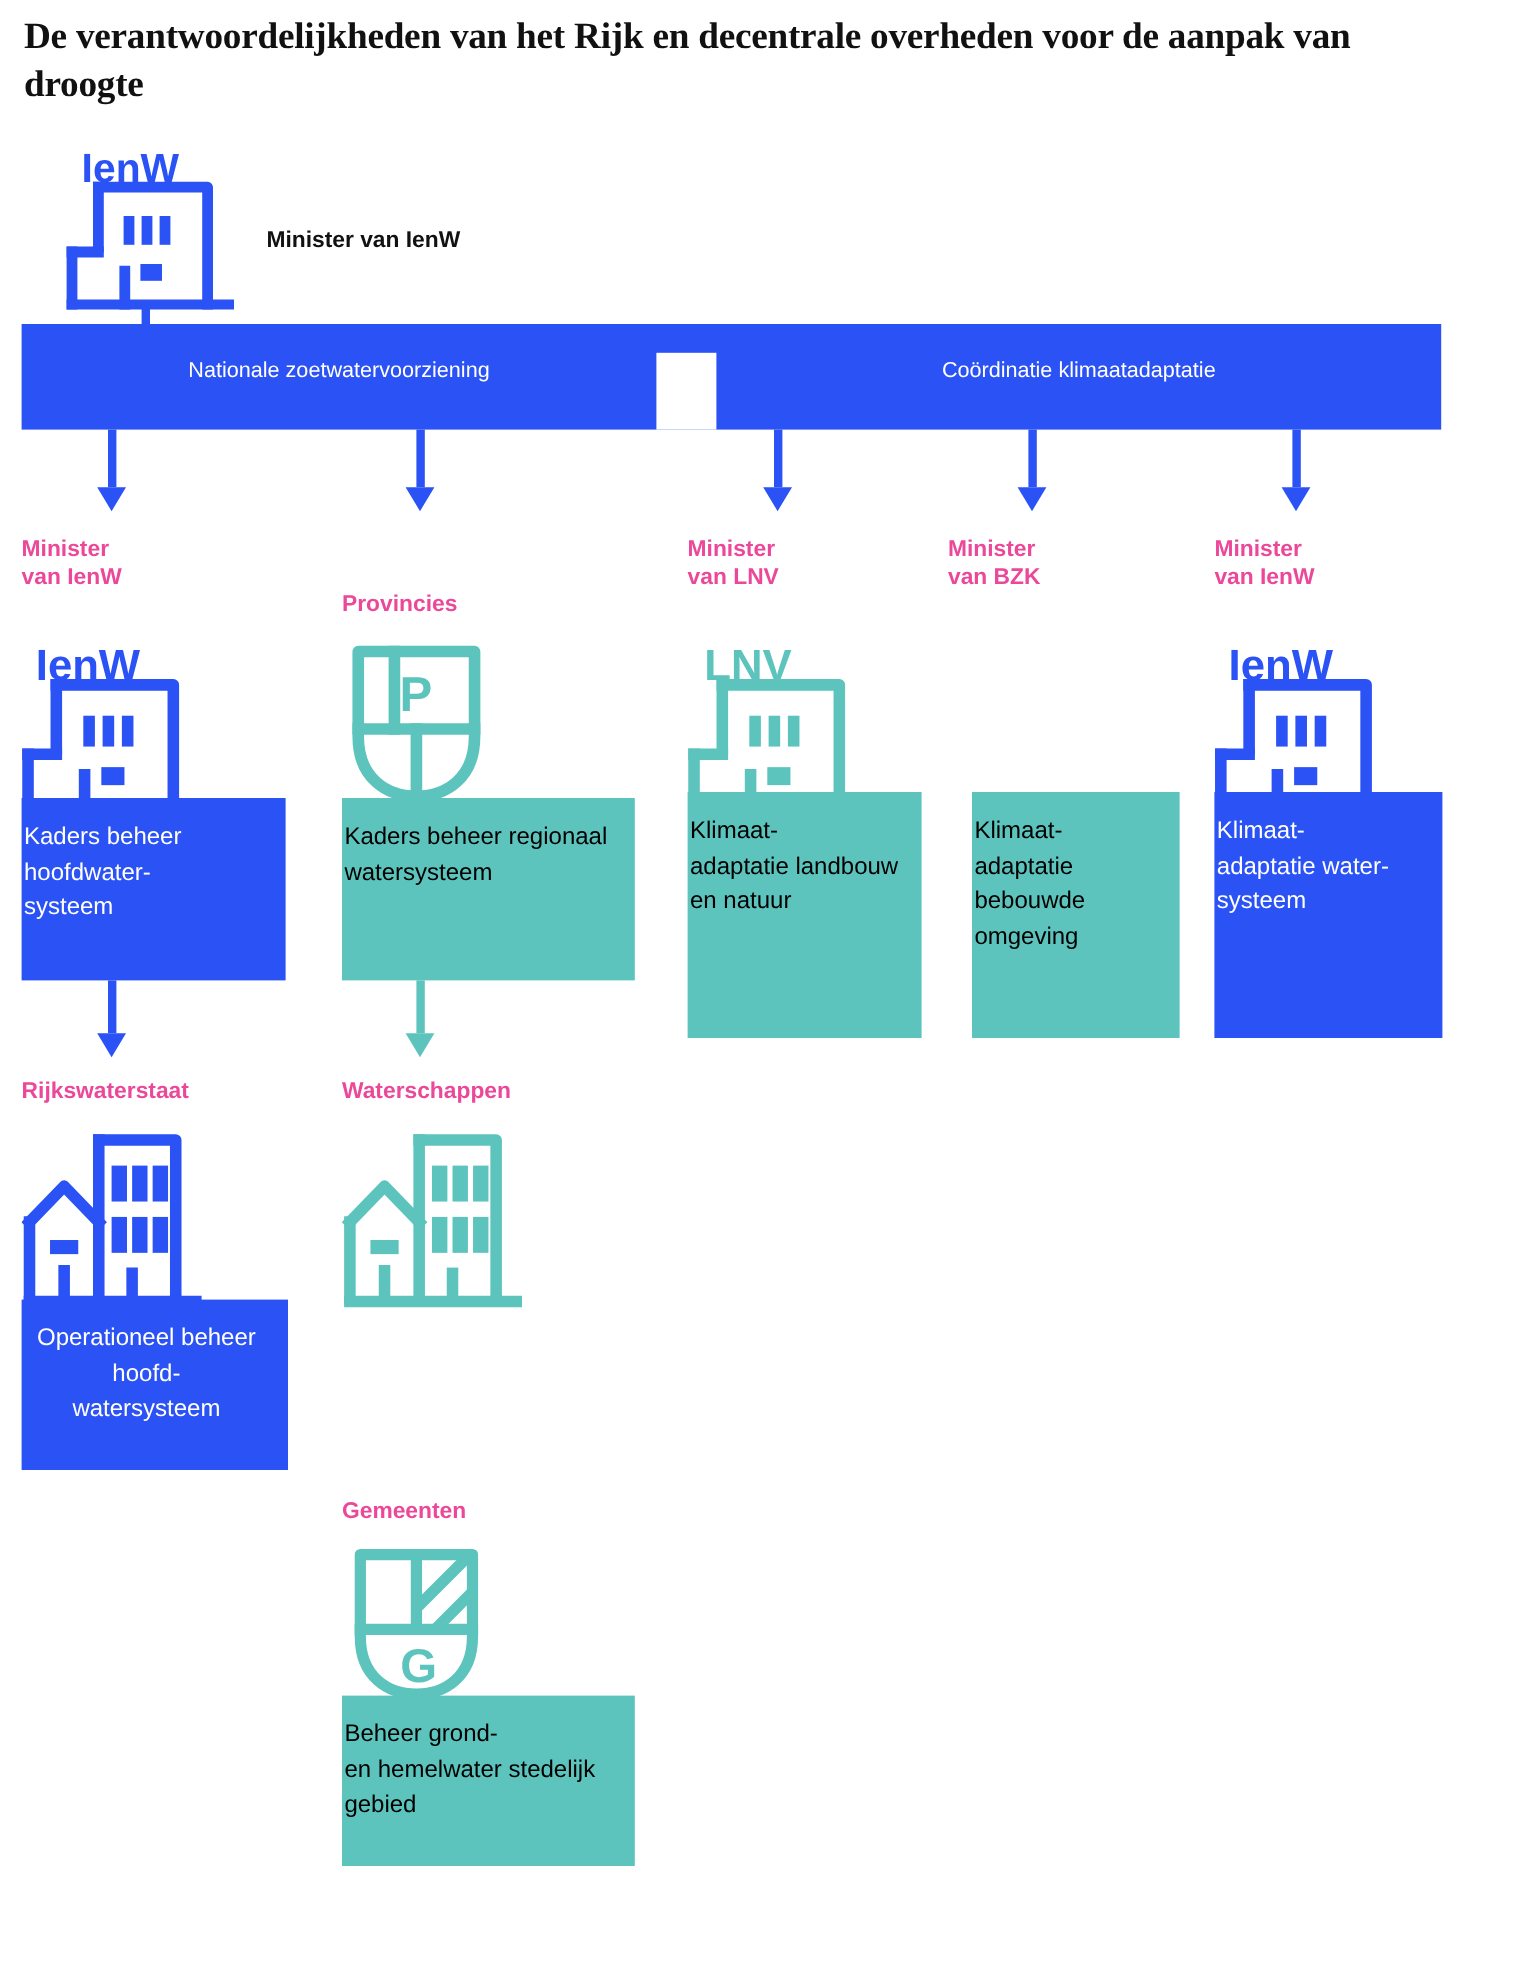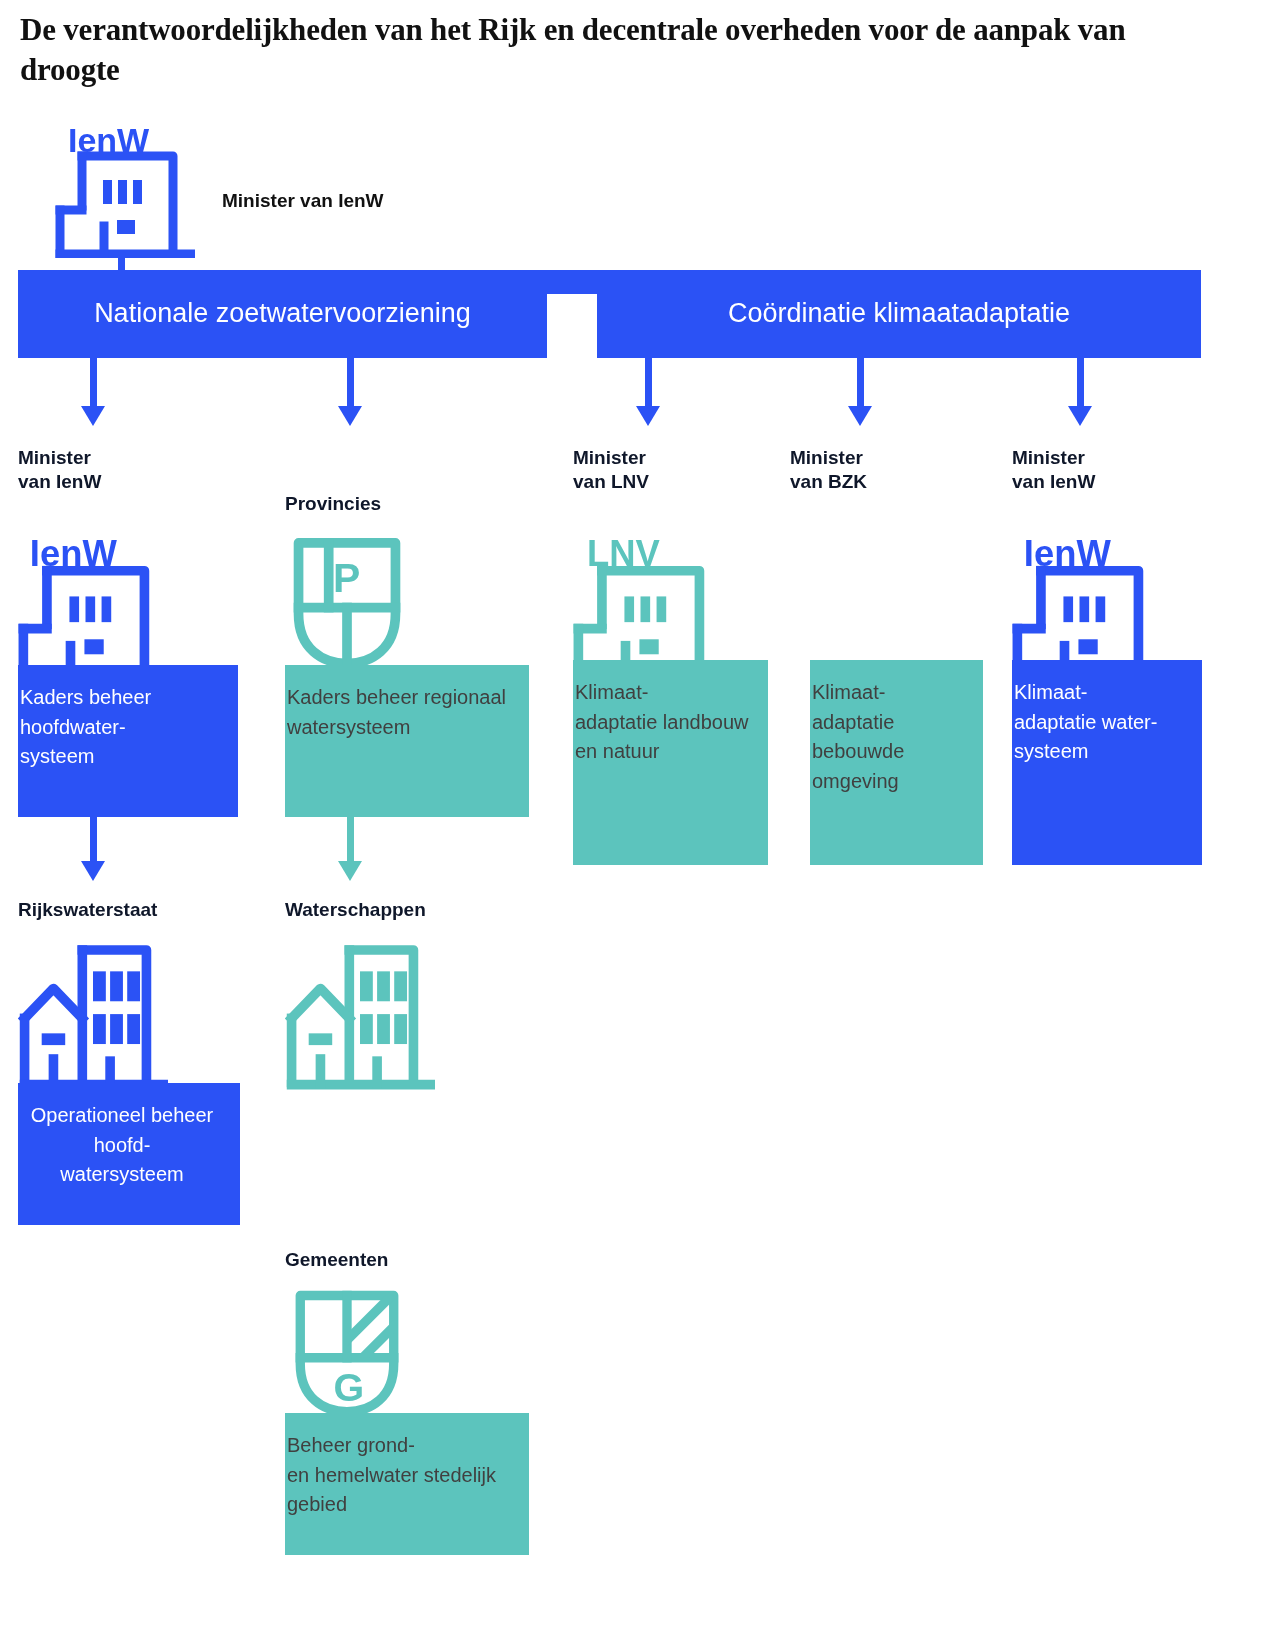--- a/index.html
+++ b/index.html
@@ -50,21 +50,21 @@
     position: absolute;
     left: 529px;
     top: 24px;
     width: 50px;
     height: 64px;
     background: #ffffff;
   }
   .banner-label {
     position: absolute;
     top: 28px;
-    font-size: 27px;
+    font-size: 18px;
     color: #ffffff;
     font-weight: 400;
     text-align: center;
     white-space: nowrap;
   }
   .banner-label.left  { left: 0px;   width: 529px; }
   .banner-label.right { left: 579px; width: 604px; }
 
   
   .arrow {
@@ -87,36 +87,36 @@
     border-top: 20px solid #2B52F5;
   }
   .arrow.teal .stem { background: #5CC4BD; }
   .arrow.teal .head { border-top-color: #5CC4BD; }
 
   
   .node-label {
     position: absolute;
     font-size: 19px;
     font-weight: bold;
-    color: #0f172a;
+    color: #ec4899;
     line-height: 1.28;
     white-space: pre-line;
   }
 
   
   .info-box {
     position: absolute;
     font-size: 20px;
     line-height: 1.48;
     padding: 18px 16px 16px 2px;
     box-sizing: border-box;
     white-space: pre-line;
   }
   .info-box.blue { background: #2B52F5; color: #ffffff; }
-  .info-box.teal { background: #5CC4BD; color: #404040; }
+  .info-box.teal { background: #5CC4BD; color: #000000; }
 
   
   .ic { position: absolute; }
   .ic svg { display: block; }
 
   
   .caption {
     position: absolute;
     font-size: 19px;
     font-weight: bold;

